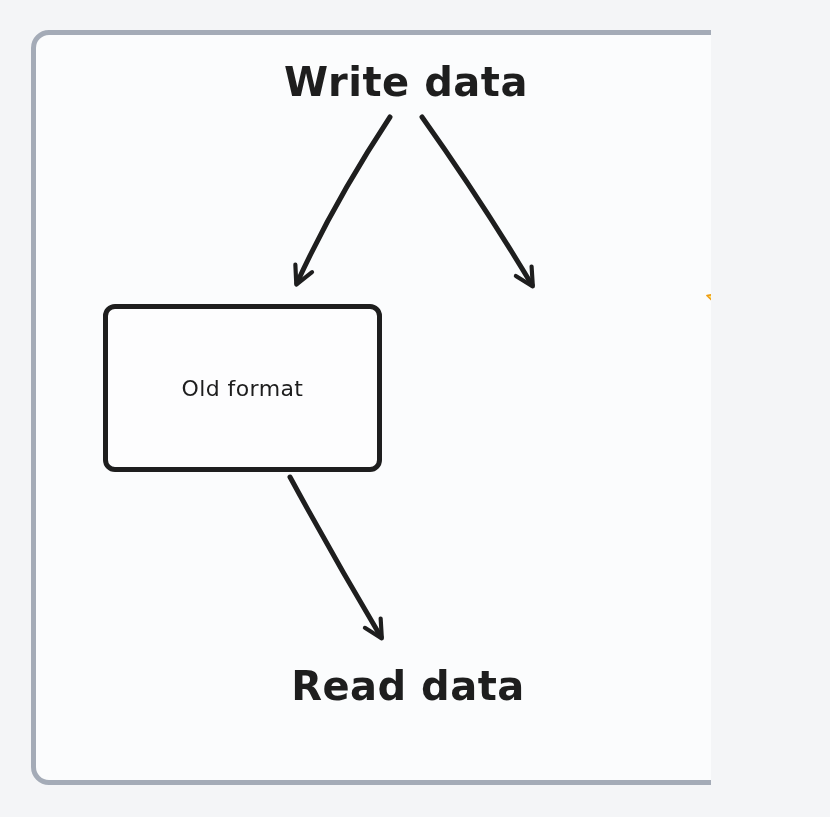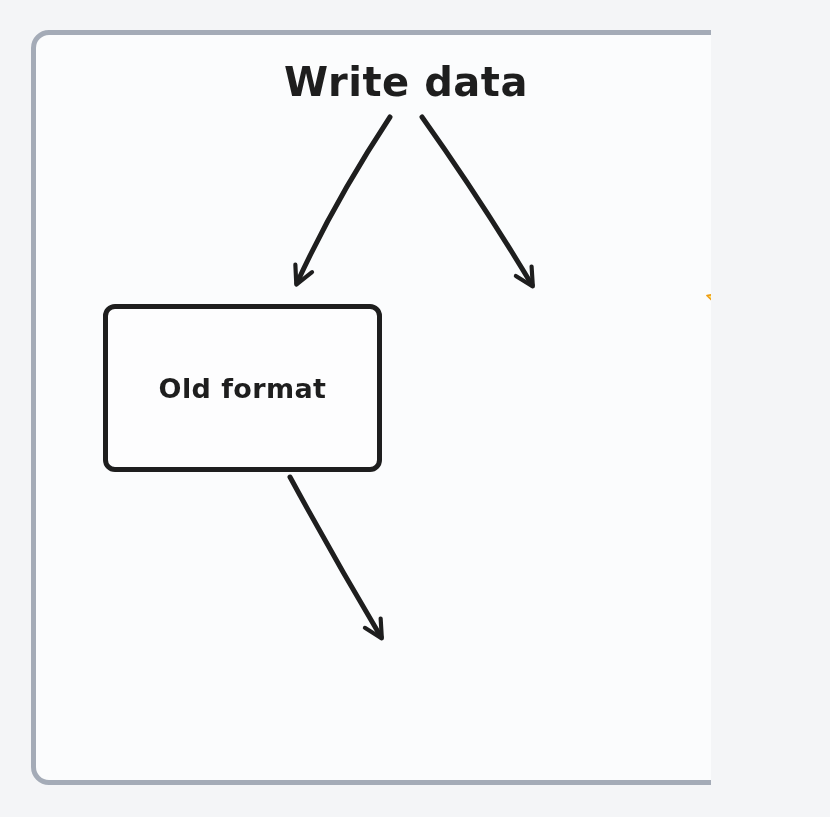--- a/index.html
+++ b/index.html
@@ -42,22 +42,22 @@
     background: #fdfdfe;
     border: 5px solid #1e1e1e;
     border-radius: 12px;
     display: flex;
     align-items: center;
     justify-content: center;
   }
   .node.old { left: 103px; top: 304px; width: 269px; height: 158px; }
   .node.new { left: 458px; top: 302px; width: 265px; height: 158px; }
   .node-label {
-    font-size: 27px;
-    font-weight: 700;
+    font-size: 22px;
+    font-weight: 400;
     letter-spacing: 0.4px;
     white-space: nowrap;
   }
   .arrows-layer {
     position: absolute;
     left: 0; top: 0;
     width: 830px;
     height: 817px;
     pointer-events: none;
   }
@@ -99,14 +99,15 @@
       <linearGradient id="starGrad" gradientUnits="userSpaceOnUse" x1="0" y1="-22" x2="4" y2="19">
         <stop offset="0" stop-color="#fdf2c0"></stop>
         <stop offset="0.45" stop-color="#ffd95e"></stop>
         <stop offset="1" stop-color="#f29c06"></stop>
       </linearGradient>
     </defs>
     <path d="M0,-21.5 L6.5,-8.9 L20.9,-6.8 L10.5,3.4 L12.9,17.8 L0,11
              L-12.9,17.8 L-10.5,3.4 L-20.9,-6.8 L-6.5,-8.9 Z" fill="url(#starGrad)" stroke="#ee9d12" stroke-width="1.6" stroke-linejoin="round"></path>
   </svg>
 
+  <div class="flow-label read">Read data</div>
 
 </div>
 
 </body></html>

